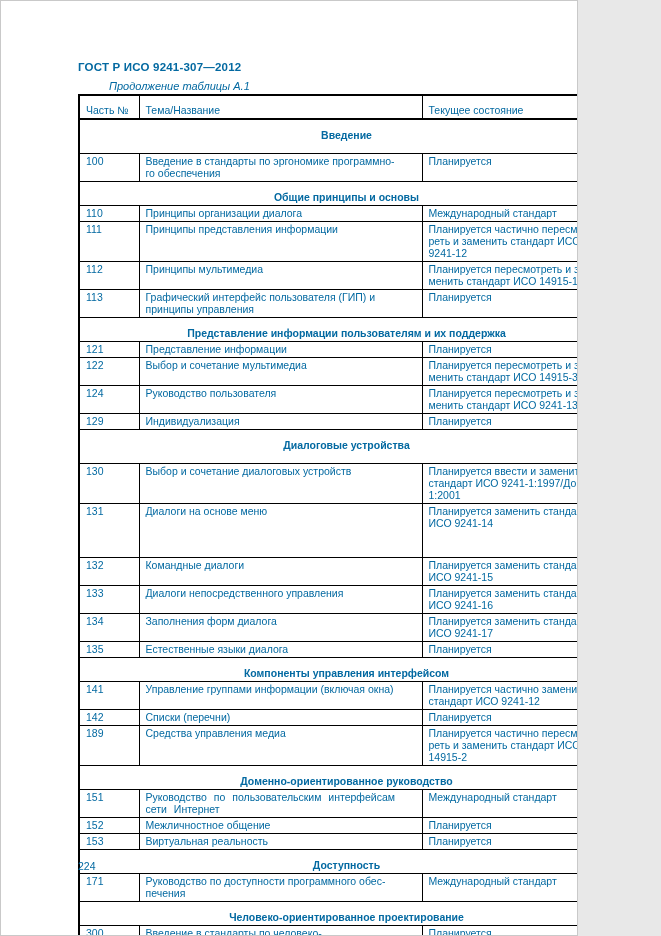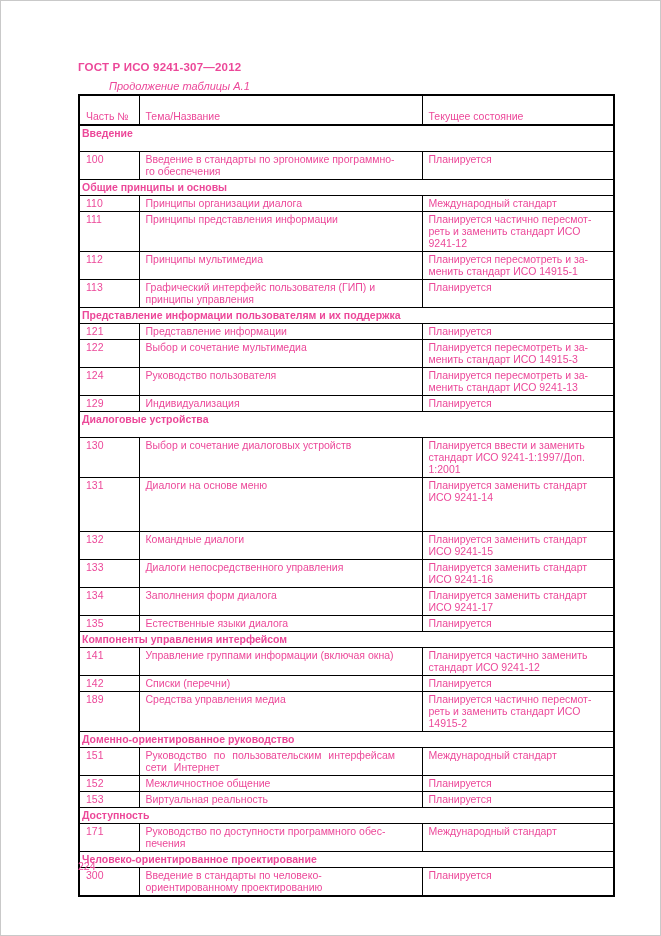--- a/index.html
+++ b/index.html
@@ -2,27 +2,27 @@
 <html><head>
 <meta charset="utf-8">
 <style>
   html, body {
     margin: 0;
     padding: 0;
     background: #e8e8e8;
   }
   .page {
     position: relative;
-    width: 661px;
+    width: 578px;
     height: 936px;
     background: #ffffff;
     border: 1px solid #c9c9c9;
     box-sizing: border-box;
     font-family: "Liberation Sans", sans-serif;
-    color: #ec4899;
+    color: #0369a1;
     overflow: hidden;
   }
   .doc-code {
     position: absolute;
     left: 77px;
     top: 60px;
     font-size: 11.5px;
     font-weight: bold;
     letter-spacing: 0.2px;
   }
@@ -50,27 +50,27 @@
   table.std th, table.std td {
     border: 1px solid #000;
     padding: 1px 3px 2px 6px;
     vertical-align: top;
     text-align: left;
     font-weight: normal;
     overflow: hidden;
   }
   table.std thead th {
     border-bottom: 2px solid #000;
-    padding-top: 14px;
+    padding-top: 8px;
     padding-bottom: 2px;
   }
   tr.section td {
-    text-align: left;
+    text-align: center;
     font-weight: bold;
-    padding: 1px 2px 2px 2px;
+    padding: 9px 2px 2px 2px;
   }
   tr.section.tall td { height: 22px; }
   tr.tall-row td { height: 50px; margin-top: 10px; }
   td.pre { white-space: pre-line; }
   td.wide { word-spacing: 4px; }
   .page-number {
     position: absolute;
     left: 77px;
     top: 859px;
     font-size: 10.5px;

